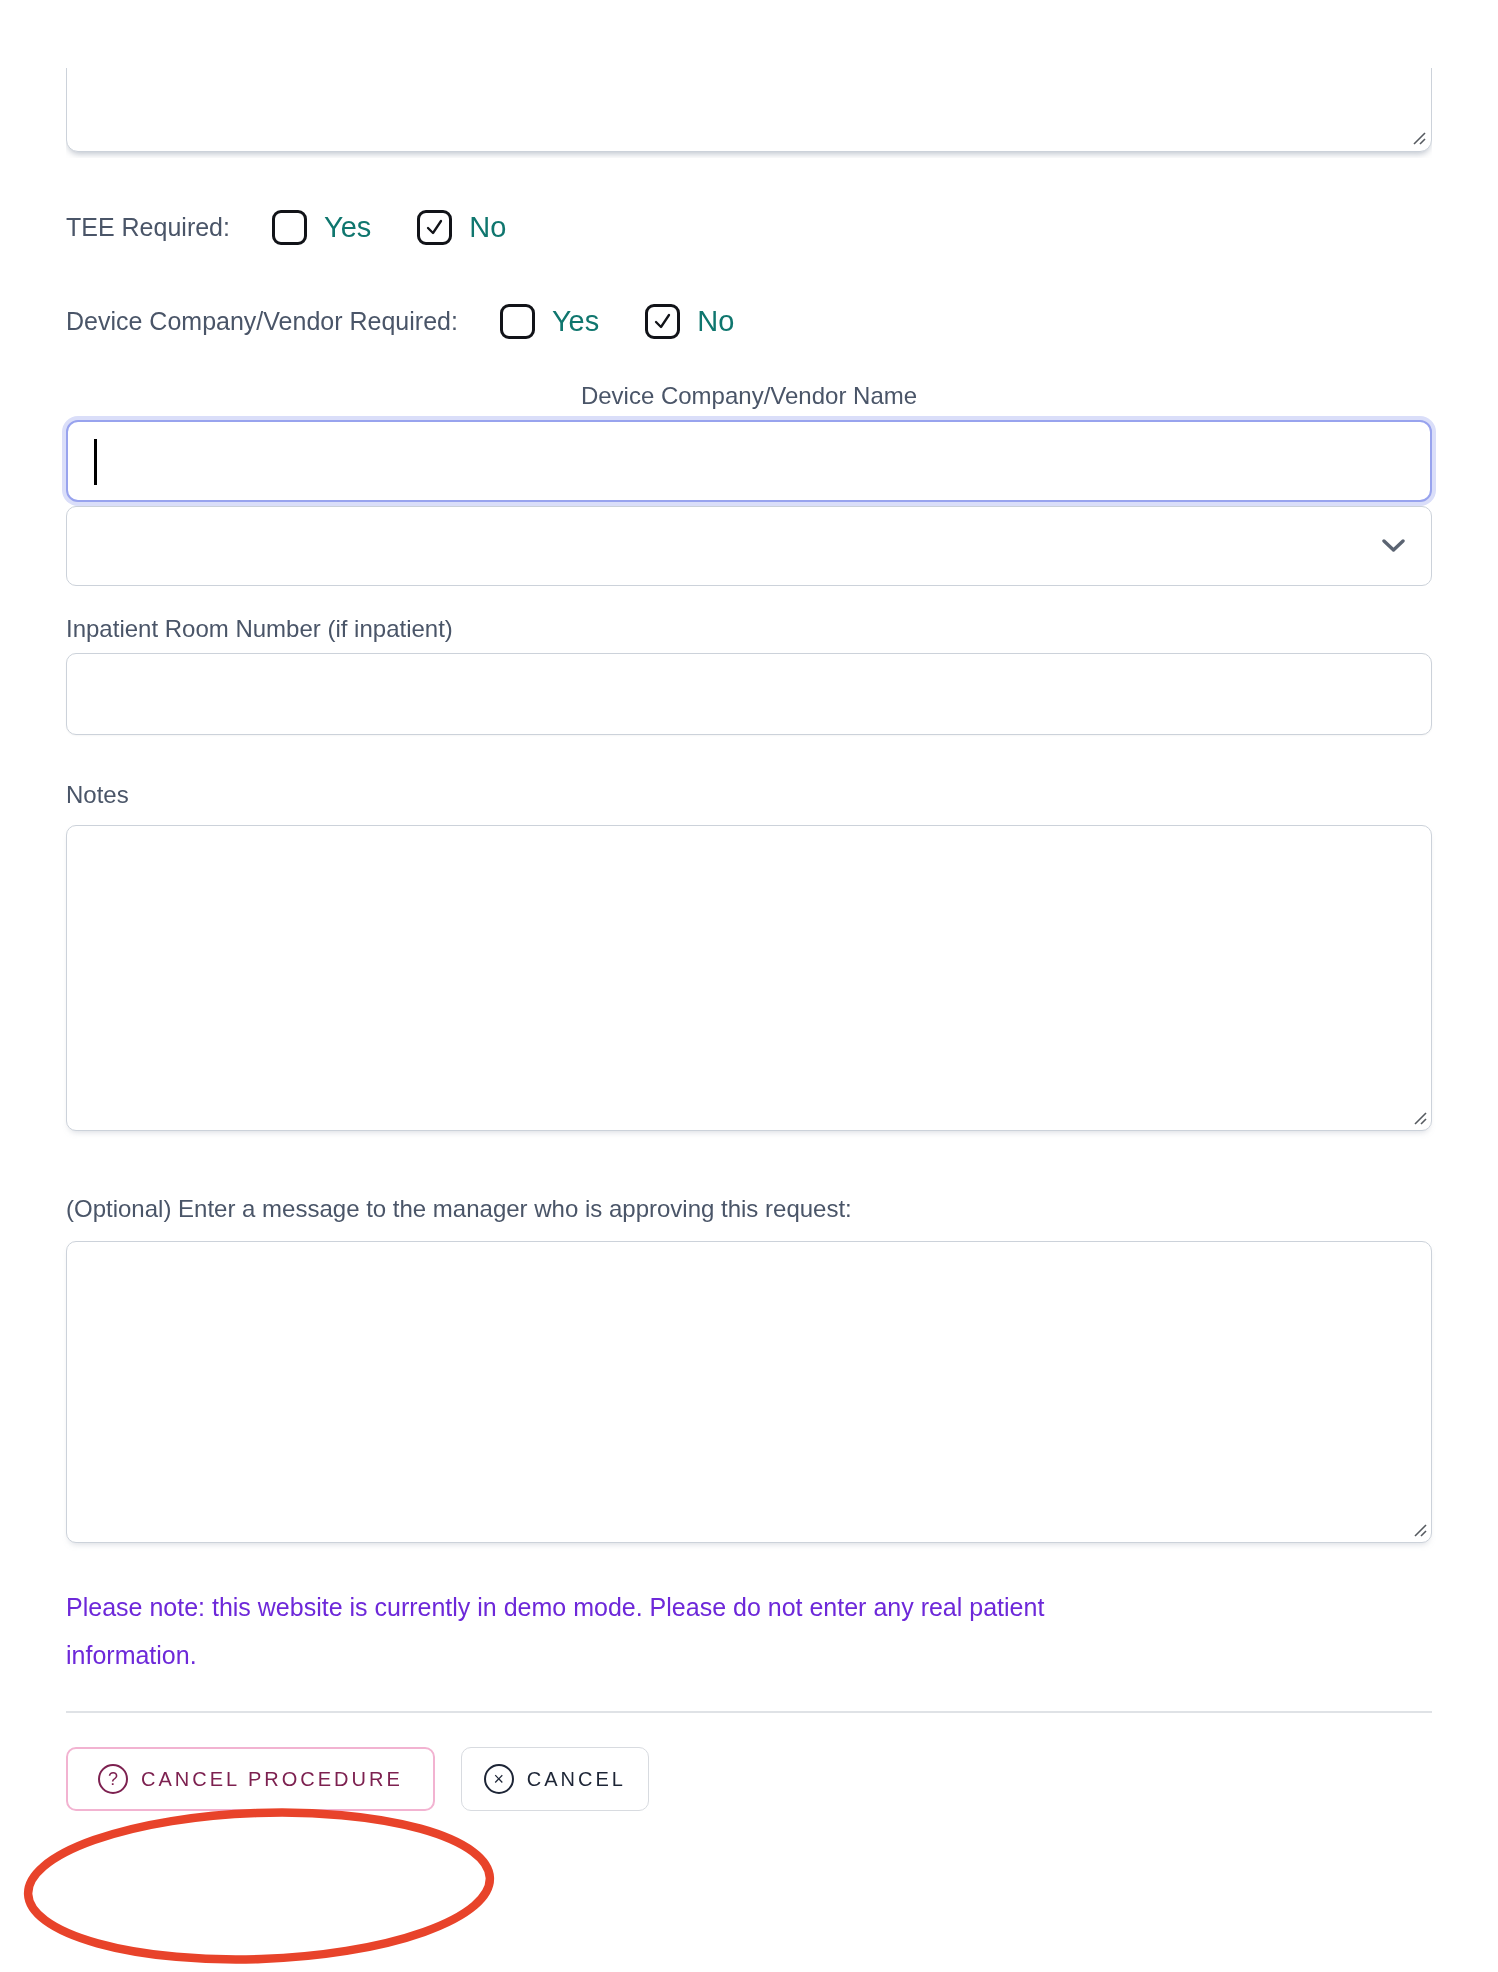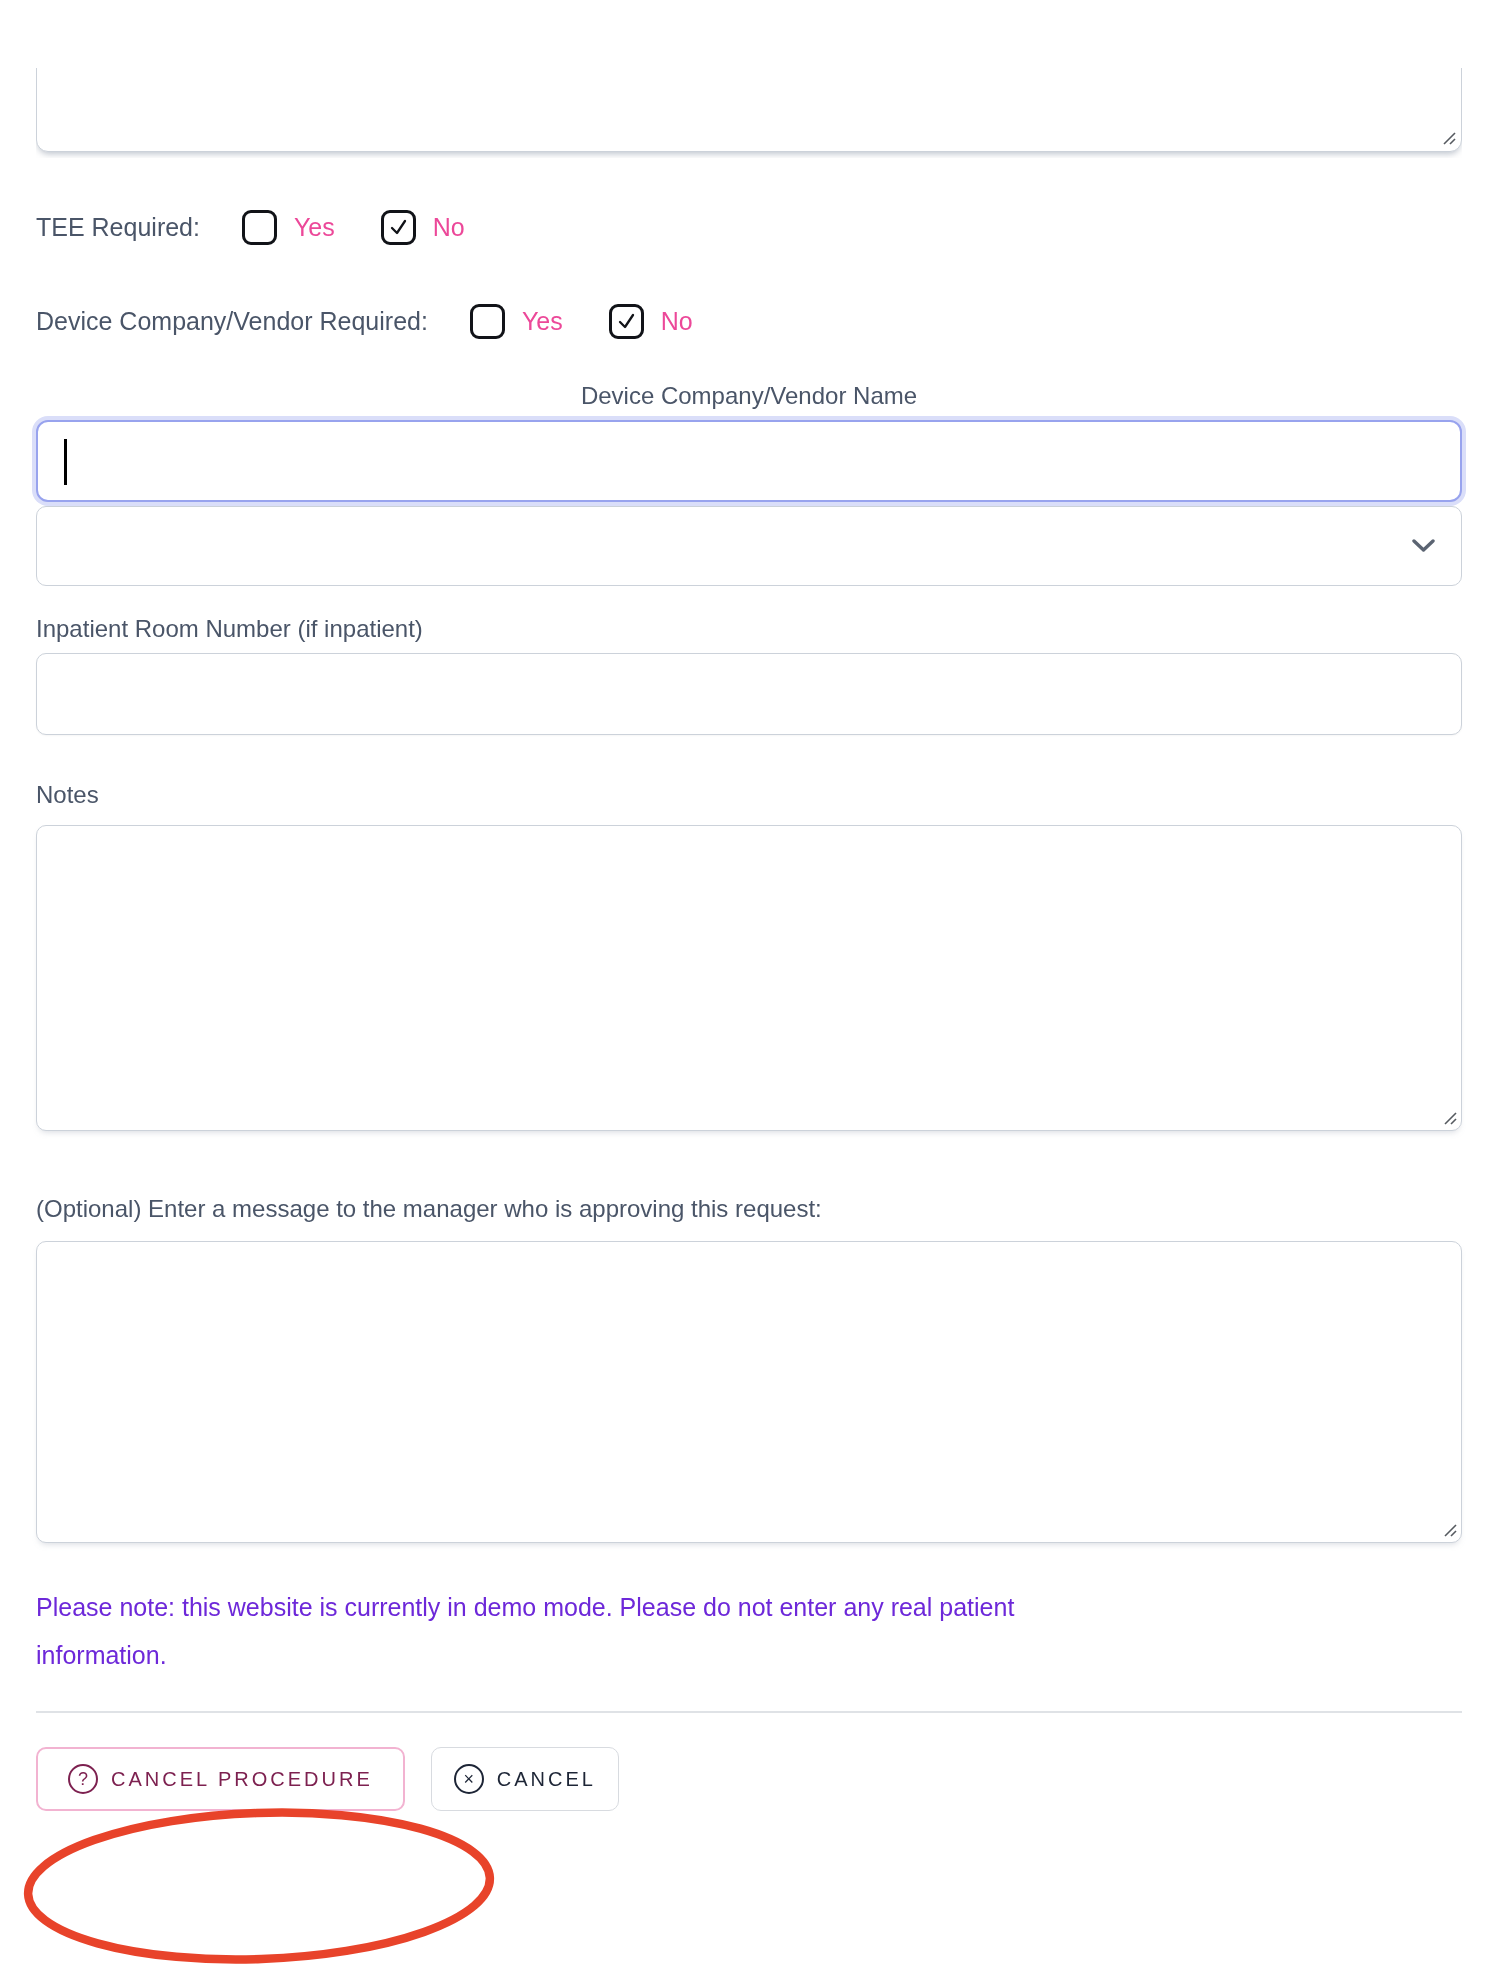--- a/index.html
+++ b/index.html
@@ -5,21 +5,21 @@
   * { box-sizing: border-box; margin: 0; padding: 0; }
   html,body { background:#fff; }
   .page {
     position: relative;
     width: 1498px; height: 1972px;
     background: #fff;
     overflow: hidden;
     font-family: "Liberation Sans", sans-serif;
     color: #15181e;
   }
-  .content { padding: 0 36px; }
+  .content { padding: 0 66px; }
 
   
   .ta-clip { position: relative; margin-top: 68px; height: 90px; overflow: hidden; }
   .ta-clip .ta-box {
     position: absolute; left: 0; right: 0; top: -190px; height: 274px;
     border: 1px solid #ccd2da; border-radius: 12px; background: #fff;
     box-shadow: 0 4px 6px -2px rgba(139,149,166,0.55);
   }
   .resize-grip { position: absolute; right: 5px; bottom: 6px; pointer-events: none; }
 
@@ -29,21 +29,21 @@
   .row-vendor { margin-top: 56px; height: 38px; }
   .row-label { font-size: 25px; color: #4a5568; margin-right: 42px; }
   .cb-group { display: flex; align-items: center; gap: 17px; margin-right: 46px; cursor: pointer; }
   .checkbox {
     width: 35px; height: 35px; flex: none;
     border: 3px solid #111318; border-radius: 9px; background: #fff;
     display: flex; align-items: center; justify-content: center;
   }
   .checkbox svg { display: none; }
   .checkbox.is-checked svg { display: block; }
-  .cb-label { font-size: 25px; color: #ec4899; }
+  .cb-label { font-size: 29px; color: #0f766e; }
 
   
   .field-label { font-size: 24px; color: #4a5568; }
   .lbl-vendor-name { margin-top: 42px; height: 30px; text-align: center; }
   .focus-wrap {
     margin-top: 8px; height: 82px; background: #fff;
     border: 2px solid #98a3ee; border-radius: 12px;
     box-shadow: 0 0 0 4px #dadef9;
     position: relative;
   }

